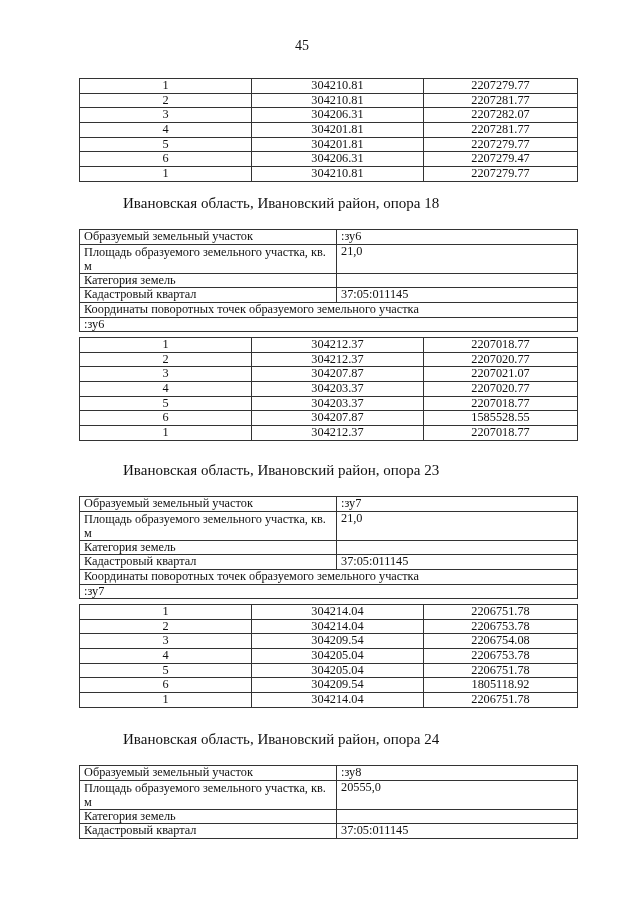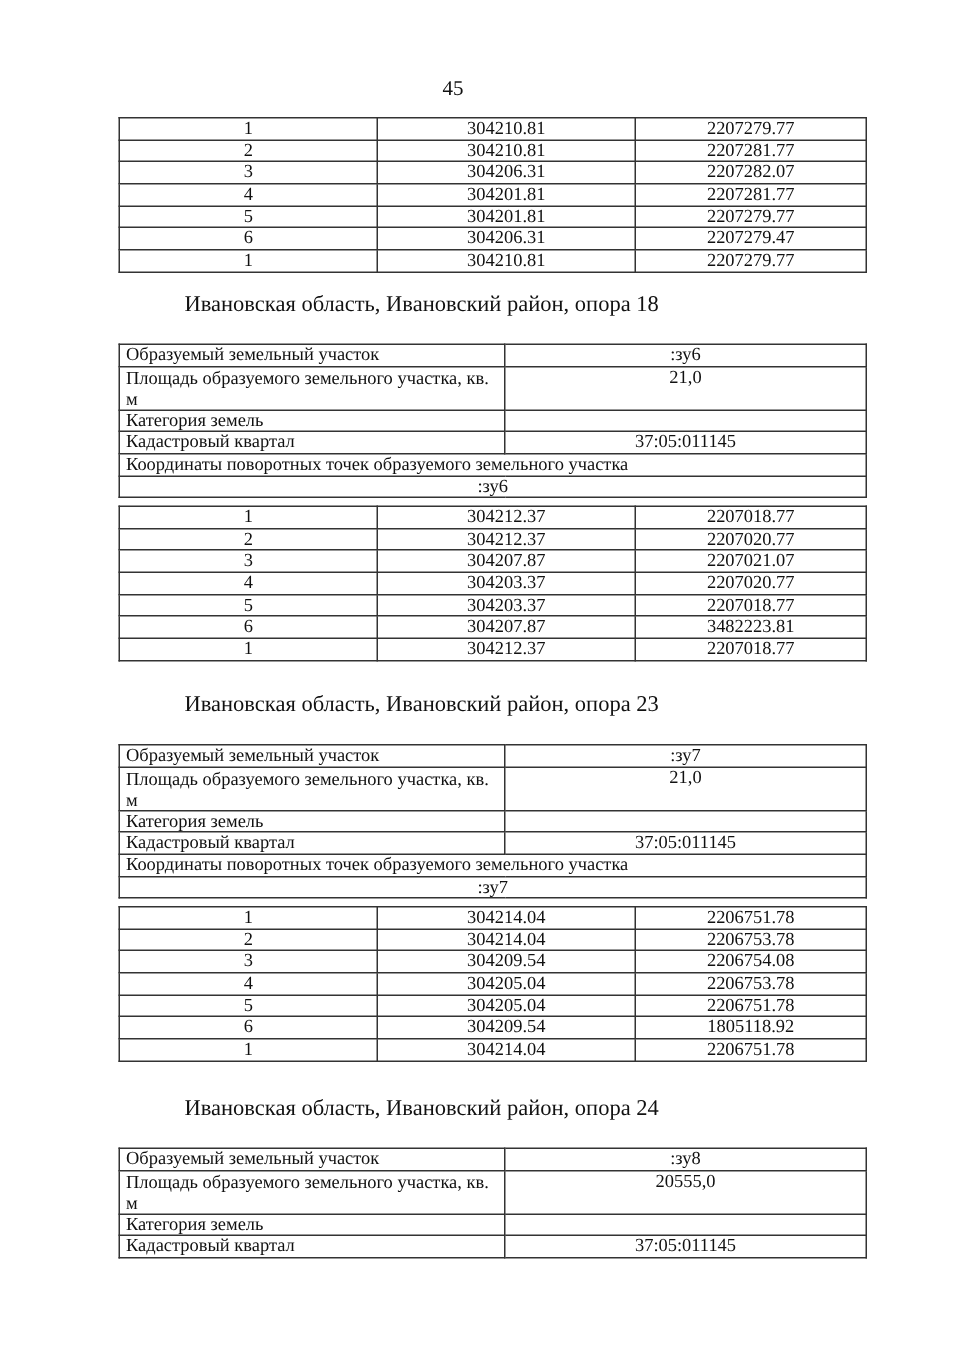--- a/index.html
+++ b/index.html
@@ -3,35 +3,35 @@
 <meta charset="utf-8">
 <style>
   html, body { margin: 0; padding: 0; background: #ffffff; }
   body {
     width: 640px; height: 905px; position: relative; overflow: hidden;
     font-family: "Liberation Serif", "DejaVu Serif", serif;
     color: #111;
   }
   .page-number {
     position: absolute; top: 38px; left: 0; width: 604px;
-    text-align: center; font-size: 14px; margin-top: 14px;
+    text-align: center; font-size: 14px;
   }
   .heading {
     position: absolute; left: 123px; font-size: 15px; white-space: nowrap;
   }
   table {
     position: absolute; left: 79px; width: 499px;
     border-collapse: collapse; table-layout: fixed;
     font-size: 12.3px; line-height: 13px;
   }
   td {
     border: 1px solid #333; padding: 0 4px; height: 13.7px;
     vertical-align: top; white-space: nowrap; overflow: hidden;
   }
-  td.c { text-align: center; margin-top: 36px; }
+  td.c { text-align: left; margin-top: 36px; }
   td.wrap { white-space: normal; line-height: 14px; margin-left: 40px; }
   .coord td { text-align: center; }
   .coord td.n { width: 163px; }
   .coord td.x { width: 163px; }
   .info td.l { width: 248px; }
 </style>
 </head>
 <body>
 
 <div class="page-number">45</div>
@@ -126,21 +126,21 @@
         <td>2207020.77</td>
       </tr>
       <tr>
         <td class="n">5</td>
         <td class="x">304203.37</td>
         <td>2207018.77</td>
       </tr>
       <tr>
         <td class="n">6</td>
         <td class="x">304207.87</td>
-        <td>3482223.81</td>
+        <td>1585528.55</td>
       </tr>
       <tr>
         <td class="n">1</td>
         <td class="x">304212.37</td>
         <td>2207018.77</td>
       </tr>
     </tbody>
 </table>
 
 <div class="heading" style="top:462px;">Ивановская область, Ивановский район, опора 23</div>

